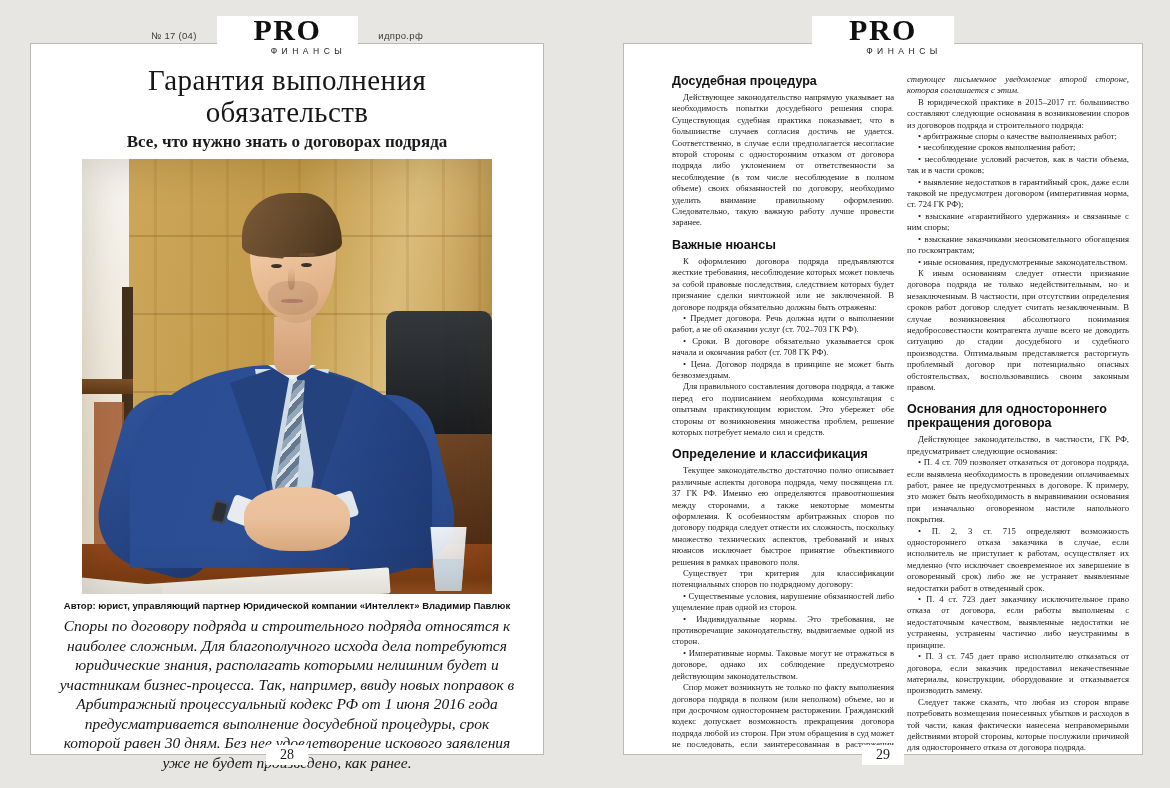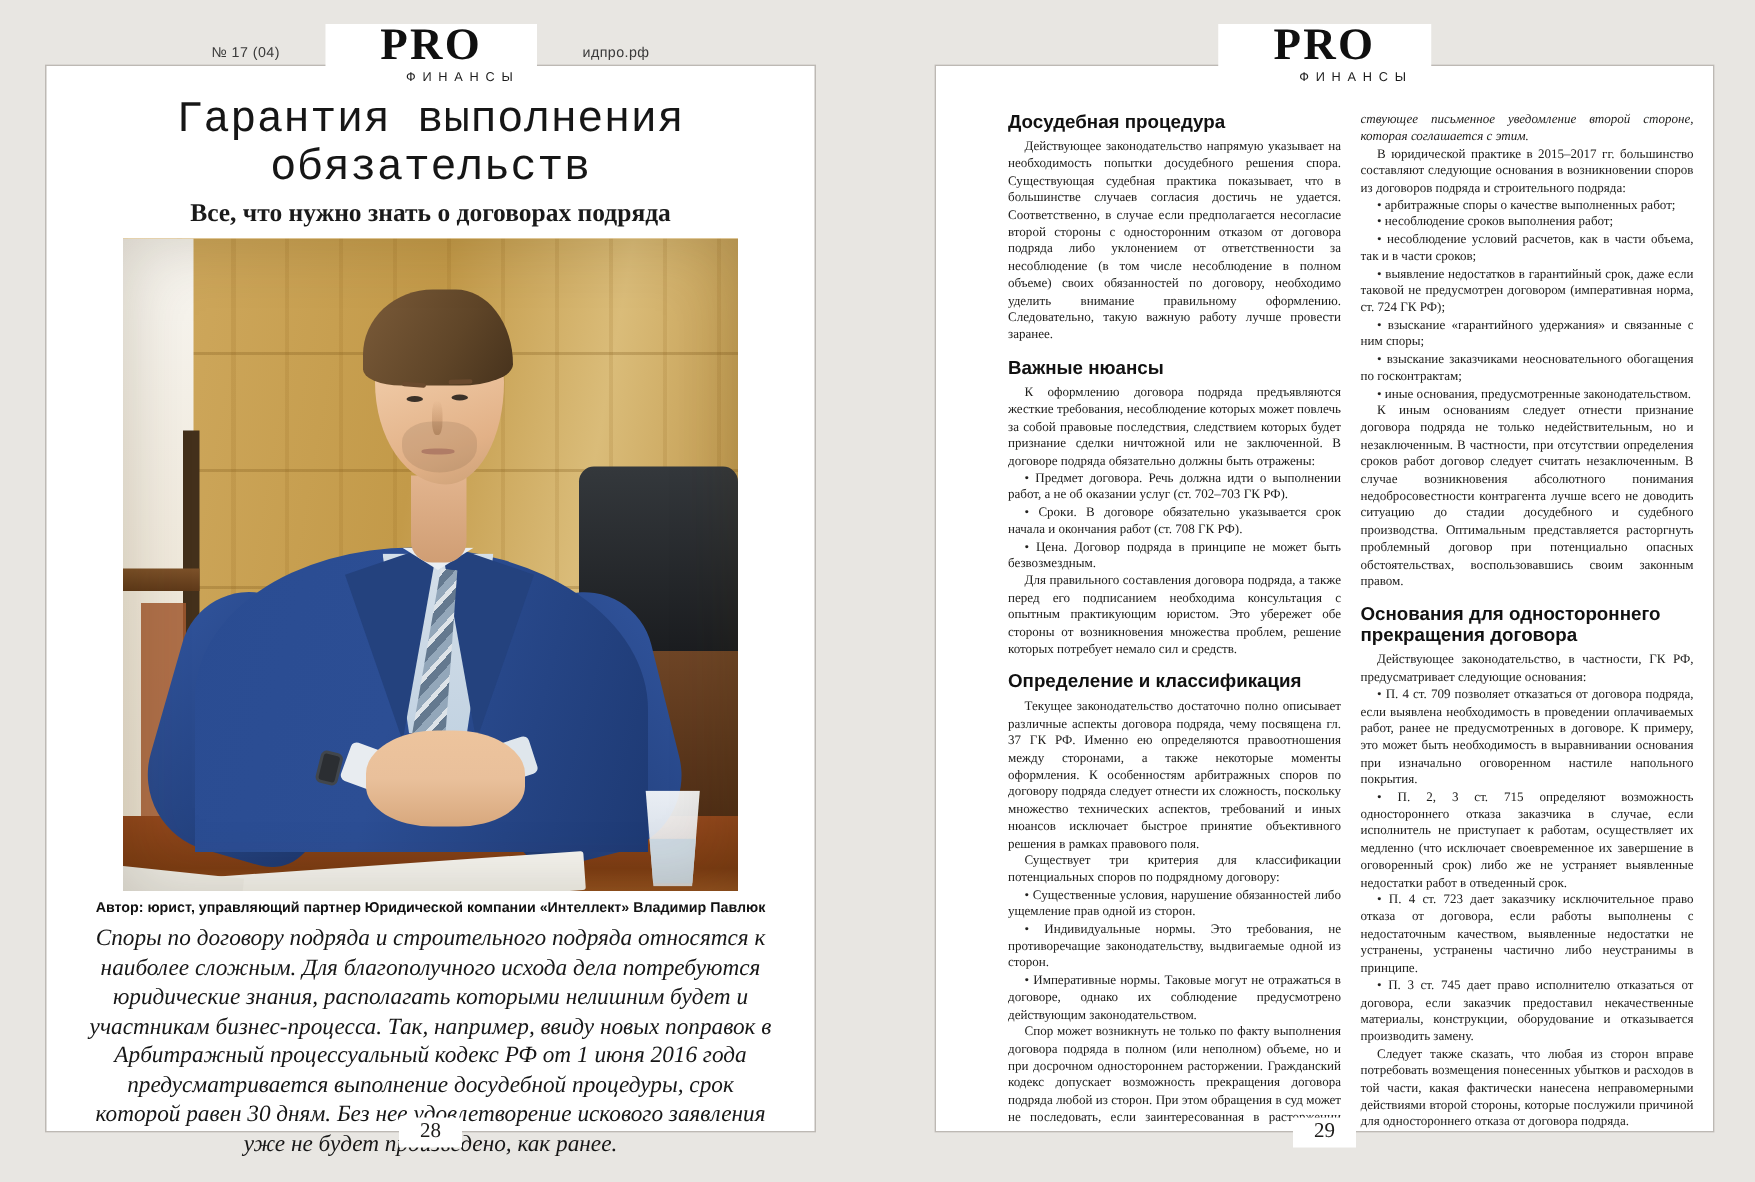--- a/index.html
+++ b/index.html
@@ -12,35 +12,35 @@
   body{background:var(--canvas_bg);font-family:"Liberation Serif",serif;color:var(--ink);}
   .canvas{position:relative;width:1170px;height:788px;background:var(--canvas_bg);overflow:hidden;}
 
   .page{position:absolute;top:43px;height:712px;background:var(--page_bg);
         border:1px solid var(--frame_border);}
   .page.left{left:30px;width:514px;}
   .page.right{left:623px;width:520px;}
 
   
   .masthead{position:absolute;top:-28px;left:50%;transform:translateX(-50%);
-            display:flex;align-items:flex-start;gap:30px;white-space:nowrap;z-index:3;}
+            display:flex;align-items:flex-start;gap:20px;white-space:nowrap;z-index:3;}
   .mast-meta{font-family:"Liberation Sans",sans-serif;font-size:9.5px;color:#3a3a3a;
              margin-top:14px;letter-spacing:.3px;}
   .logo{background:var(--page_bg);padding:0 12px 3px;text-align:center;line-height:1;}
   .logo-pro{font-family:"Liberation Serif",serif;font-weight:bold;font-size:30px;
             letter-spacing:1.5px;color:#101010;line-height:.95;}
   .logo-fin{font-family:"Liberation Sans",sans-serif;font-size:8.5px;letter-spacing:4.5px;
             color:#1c1c1c;margin-top:2px;padding-left:42px;}
 
   .pagenum{position:absolute;bottom:-11px;left:50%;transform:translateX(-50%);
            background:var(--page_bg);padding:0 14px;font-size:14px;line-height:20px;z-index:3;}
 
   
   .title{margin:20px 10px 0;text-align:center;font-weight:normal;font-size:29px;
-         line-height:32px;letter-spacing:.4px;color:#161616;font-family:Liberation Mono, monospace;}
+         line-height:32px;letter-spacing:.4px;color:#161616;}
   .title span{display:block;}
   .subtitle{margin:4px 10px 0;text-align:center;font-weight:bold;font-size:17px;color:#1a1a1a;}
   .photo{position:relative;width:410px;height:435px;margin:7px auto 0;overflow:hidden;
          background:var(--wall_tan);}
   .photo div{position:absolute;}
   .ph-wall{inset:0;background:
       repeating-linear-gradient(90deg, rgba(140,95,25,.14) 0 3px, rgba(0,0,0,0) 3px 36px),
       repeating-linear-gradient(180deg, rgba(0,0,0,0) 0 76px, rgba(115,78,18,.25) 76px 78px),
       linear-gradient(100deg,#d0aa60,#c39a49 45%,#dabc79 70%,#b88d3e);}
   .ph-window{left:0;top:0;width:47px;height:100%;

